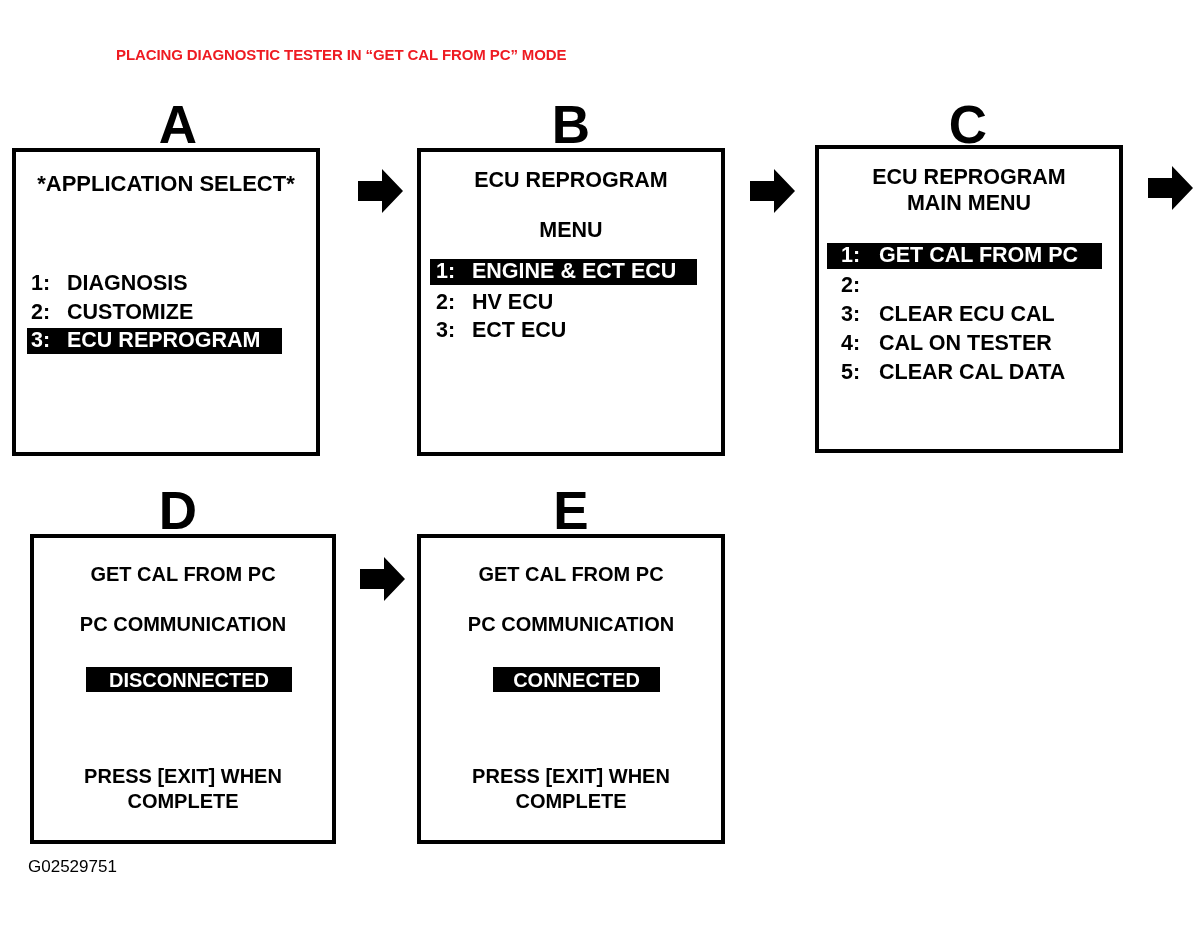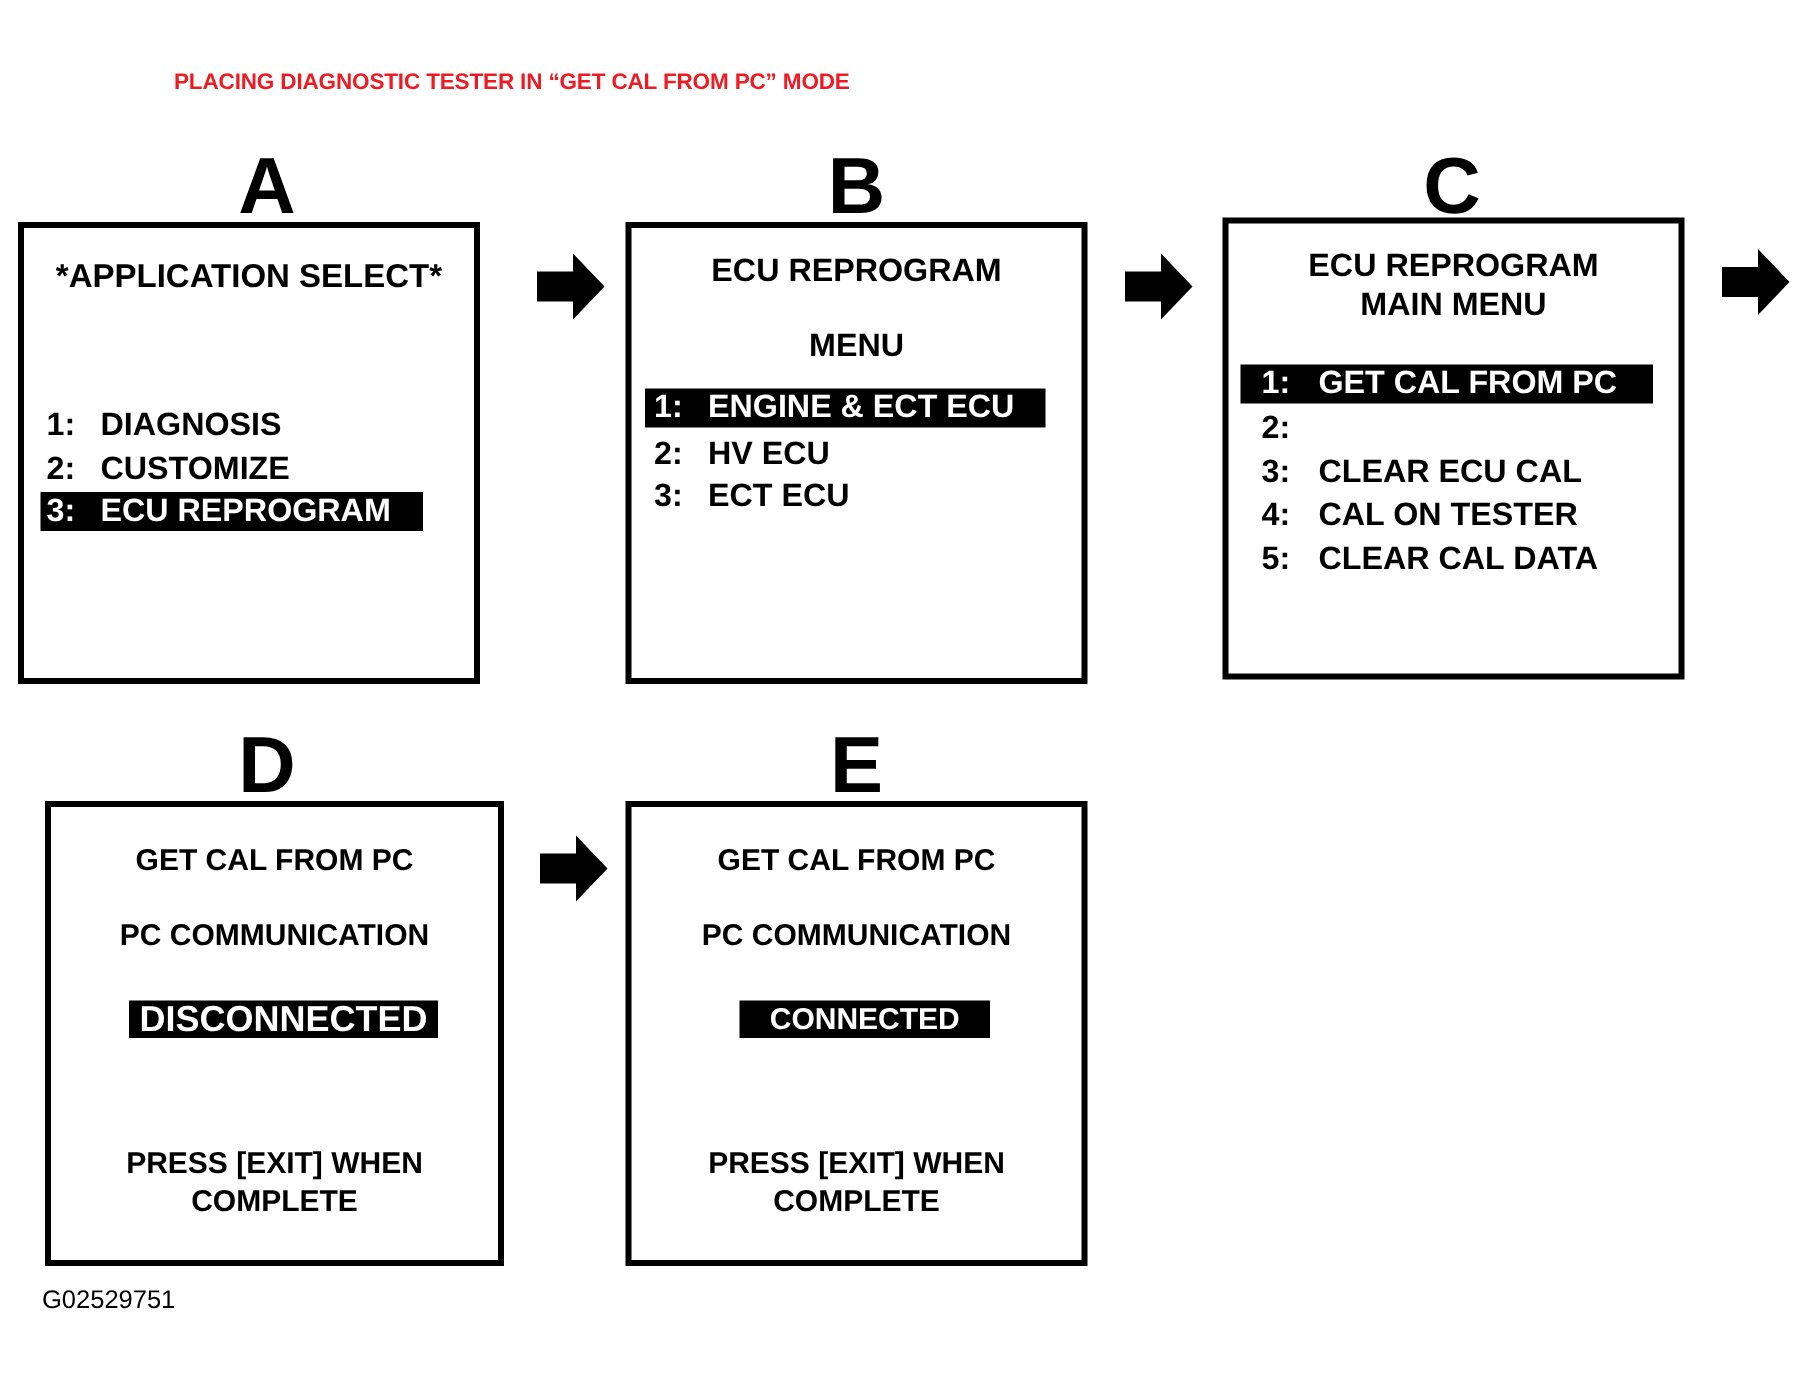--- a/index.html
+++ b/index.html
@@ -216,21 +216,21 @@
   </div>
 
   <div class="panel-letter" style="left:143px; top:484px;">D</div>
 
   <div class="screen" style="left:30px; top:534px; width:306px; height:310px;">
 
     <div class="line center" style="top:26px; font-size:20px;">GET CAL FROM PC</div>
 
     <div class="line center" style="top:76px; font-size:20px;">PC COMMUNICATION</div>
 
-    <div class="hl" style="left:52px; top:129px; width:206px; height:25px; justify-content:center; font-size:24px;">DISCONNECTED</div>
+    <div class="hl" style="left:52px; top:129px; width:206px; height:25px; justify-content:center; font-size:20px;">DISCONNECTED</div>
 
     <div class="line center" style="top:228px; font-size:20px;">PRESS [EXIT] WHEN</div>
     <div class="line center" style="top:253px; font-size:20px;">COMPLETE</div>
   </div>
 
   <div class="arrow" style="left:360px; top:556px;">
     <svg width="46" height="46" viewBox="0 0 46 46" aria-hidden="true">
       <polygon points="0,13 24,13 24,1 45,23 24,45 24,33 0,33" fill="#000000"></polygon>
     </svg>
   </div>

